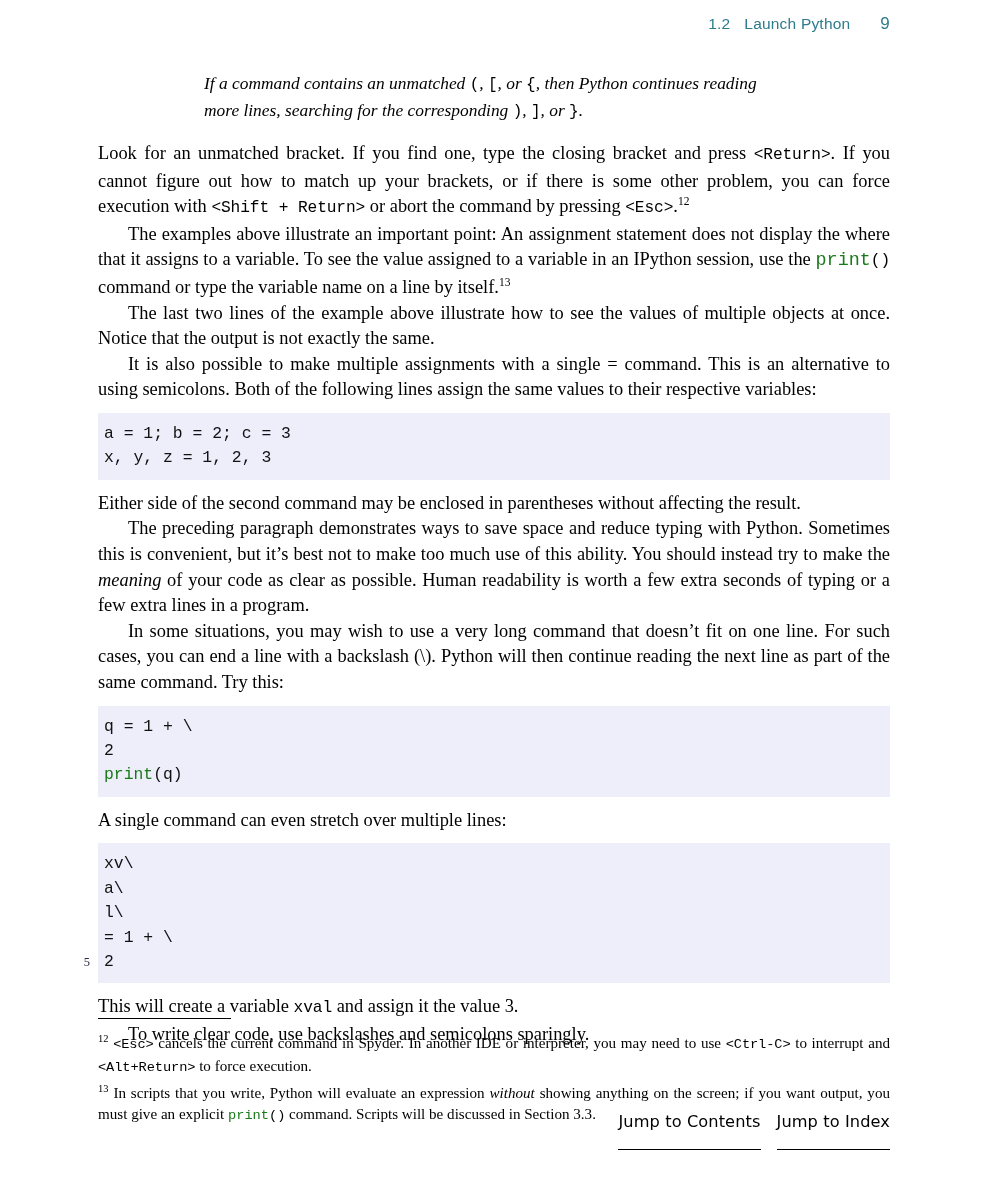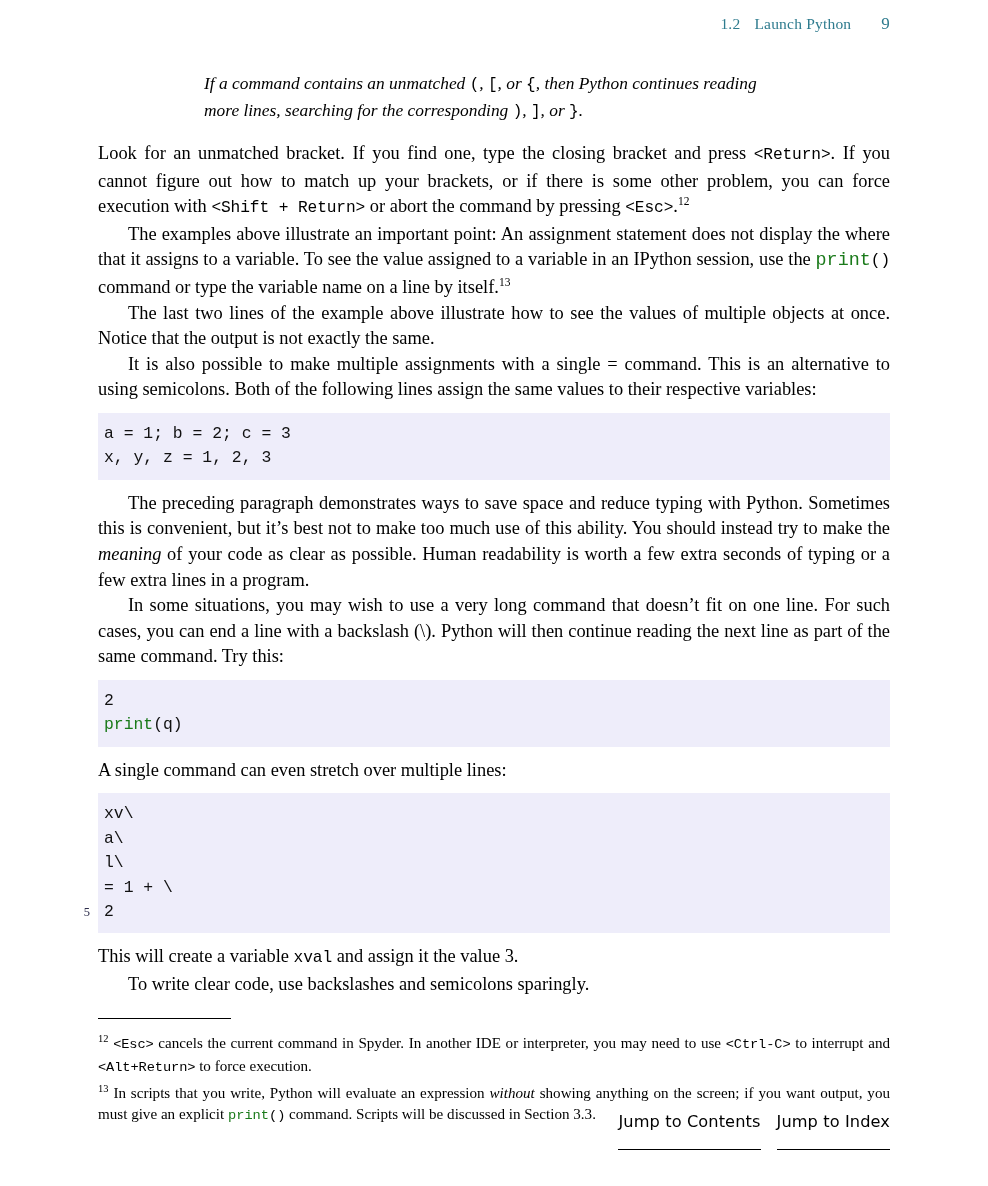--- a/index.html
+++ b/index.html
@@ -24,21 +24,21 @@
   
   .running-head {
     position: absolute;
     top: 14px;
     left: 98px;
     right: 98px;
     height: 24px;
     display: flex;
     justify-content: flex-end;
     align-items: baseline;
-    font-family: Liberation Serif, serif;
+    font-family: Liberation Sans, sans-serif;
     font-size: 15.5px;
     color: #2e7b8e;
     letter-spacing: 0.2px;
   }
   .running-head .sec-num { margin-right: 14px; }
   .running-head .sec-title { margin-right: 30px; }
   .running-head .folio { color: #2e7b8e; font-size: 17px; }
 
   
   .col {
@@ -188,26 +188,28 @@
     <p class="para indent">The last two lines of the example above illustrate how to see the values of multiple objects at once. Notice that the output is not exactly the same.</p>
 
 
     <p class="para indent">It is also possible to make multiple assignments with a single = command. This is an alternative to using semicolons. Both of the following lines assign the same values to their respective variables:</p>
 
     <div class="codeblock">
       <div class="cline">a = 1; b = 2; c = 3</div>
       <div class="cline">x, y, z = 1, 2, 3</div>
     </div>
 
+    <p class="para">Either side of the second command may be enclosed in parentheses without affecting the result.</p>
 
     <p class="para indent"><span>The preceding paragraph demonstrates ways to save space and reduce typing with Python. Sometimes this is convenient, but it’s best not to make too much use of this ability. You should instead try to make the </span><i class="em">meaning</i><span> of your code as clear as possible. Human readability is worth a few extra seconds of typing or a few extra lines in a program.</span></p>
 
     <p class="para indent">In some situations, you may wish to use a very long command that doesn’t fit on one line. For such cases, you can end a line with a backslash (\). Python will then continue reading the next line as part of the same command. Try this:</p>
 
     <div class="codeblock">
+      <div class="cline">q = 1 + \</div>
       <div class="cline">2</div>
       <div class="cline"><span class="kw">print</span><span>(q)</span></div>
     </div>
 
     <p class="para">A single command can even stretch over multiple lines:</p>
 
     <div class="codeblock">
       <div class="cline">xv\</div>
       <div class="cline">a\</div>
       <div class="cline">l\</div>

